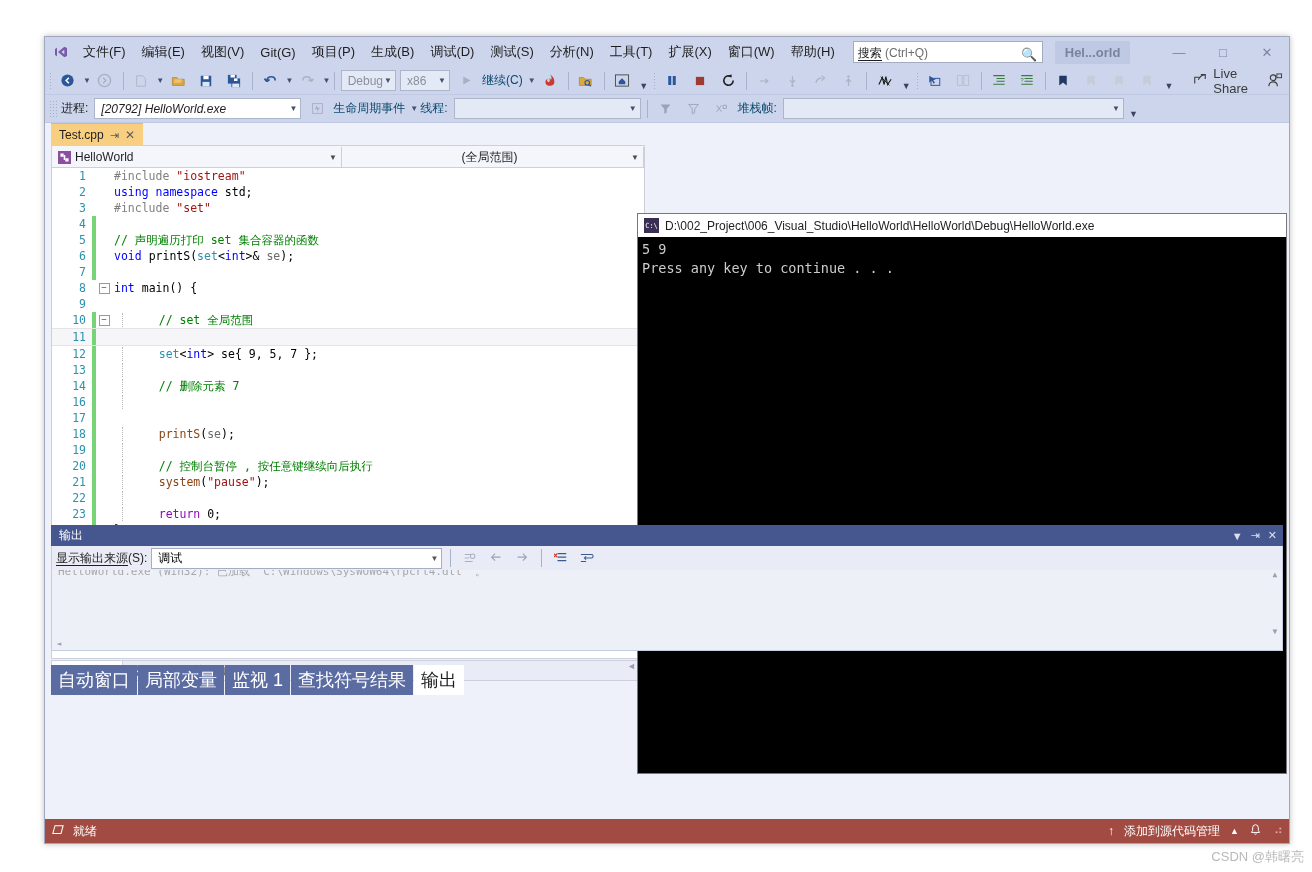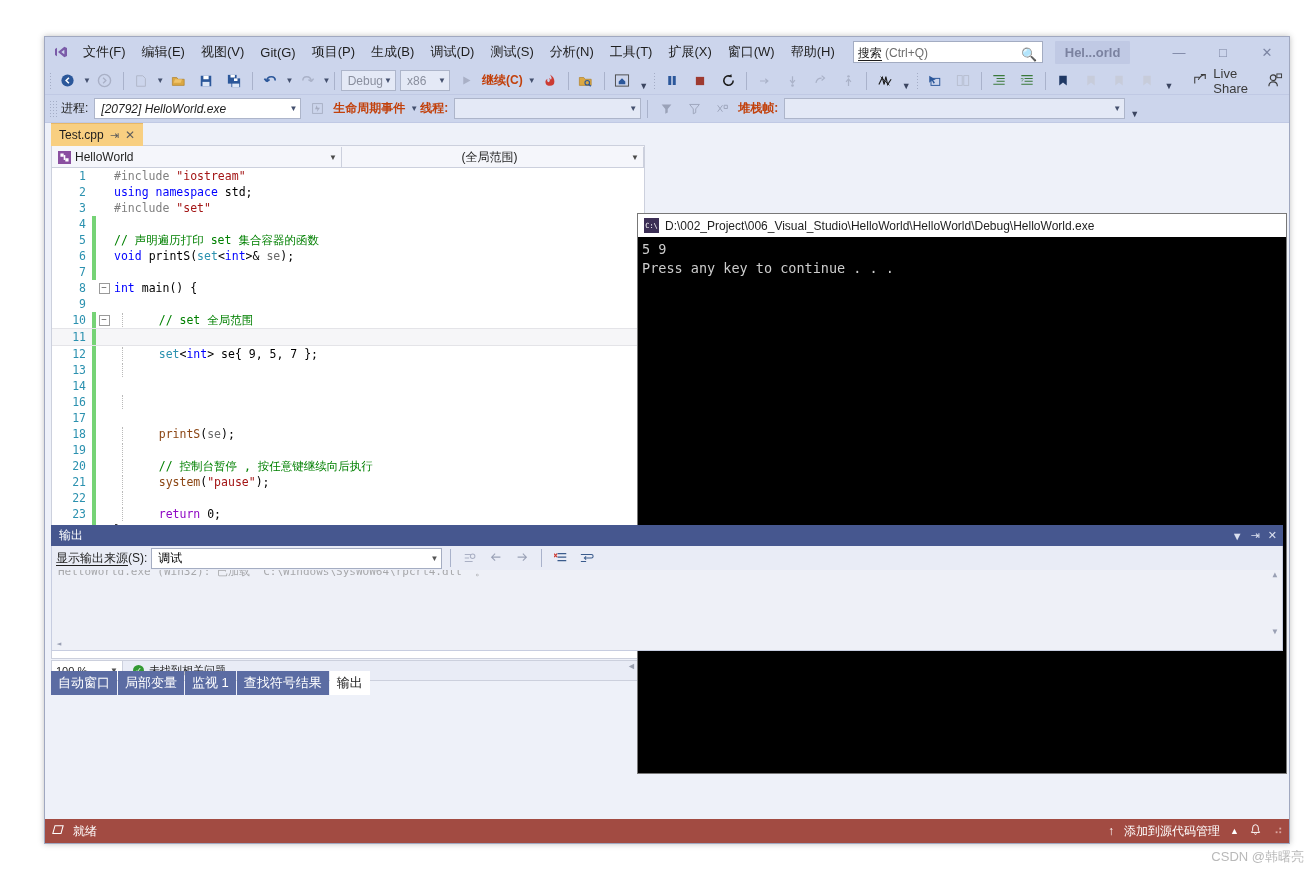--- a/index.html
+++ b/index.html
@@ -61,21 +61,21 @@
   .tb-btn.dis{color:#a9b0c6;}
   .tb-sep{width:1px;height:18px;background:#a9b2cb;margin:0 4px;}
   .tb-caret{font-size:8px;color:#44506e;margin-left:1px;}
   .tb-combo{
     height:19px;border:1px solid #adb5ca;background:#e4e9f6;color:#8a8f9e;
     display:flex;align-items:center;justify-content:space-between;
     padding:0 3px 0 6px;font-size:12px;margin:0 2px;
   }
   .tb-combo.active{background:#ffffff;color:#1e1e1e;font-style:italic;}
   .tb-label{font-size:12px;color:#1e1e1e;margin:0 4px 0 2px;white-space:nowrap;}
-  .tb-label.dis{color:#c2410c;font-weight:bold;}
+  .tb-label.dis{color:#0c4a6e;}
   .overflow{font-size:9px;color:#3b4560;margin:0 3px;align-self:flex-end;padding-bottom:3px;}
   #liveshare{display:flex;align-items:center;gap:5px;margin-left:16px;color:#3a3a3a;font-size:13px;}
   
   #main{position:relative;height:578px;background:#eef1f9;}
   
   #editor-pane{position:absolute;left:6px;top:0;width:594px;height:558px;}
   #tabstrip{height:22px;display:flex;}
   #tab-active{
     background:#f8cf81;height:22px;display:flex;align-items:center;gap:6px;
     padding:0 8px;font-size:12px;color:#1e1e1e;border-top:1px solid #e8b866;
@@ -162,21 +162,21 @@
     background:#eef0f7;border:1px solid #c7cde0;border-top:none;height:80px;position:relative;overflow:hidden;
     font-family:"DejaVu Sans Mono","Liberation Mono",monospace;font-size:11px;color:#6c6c6c;
   }
   #out-text{position:absolute;top:-6px;left:6px;white-space:pre;opacity:.55;}
   #out-hscroll{position:absolute;left:0;right:0;bottom:0;height:14px;background:#eef0f7;display:flex;align-items:center;}
   #out-hscroll .ar{width:14px;text-align:center;color:#9aa0b4;font-size:8px;}
   #out-vscroll{position:absolute;right:0;top:0;bottom:14px;width:14px;background:#eef0f7;
     display:flex;flex-direction:column;align-items:center;justify-content:space-between;color:#9aa0b4;font-size:8px;}
   
   #doc-tabs{position:absolute;left:6px;bottom:6px;height:20px;display:flex;align-items:flex-end;gap:1px;}
-  .dtab{background:#5b6ca3;color:#ffffff;font-size:13px;padding:3px 7px;}
+  .dtab{background:#5b6ca3;color:#ffffff;font-size:18px;padding:3px 7px;}
   .dtab.sel{background:#ffffff;color:#1e1e1e;}
   
   #statusbar{
     position:absolute;left:0;bottom:0;width:100%;height:24px;background:#a24b42;
     display:flex;align-items:center;color:#ffffff;font-size:12px;padding:0 6px;box-sizing:border-box;
   }
   #statusbar .left{display:flex;align-items:center;gap:8px;}
   #statusbar .right{margin-left:auto;display:flex;align-items:center;gap:10px;}
   .sb-ico{display:inline-block;}
   
@@ -517,21 +517,21 @@
               <div class="code-line"><span class="ln">4</span><span class="gut-change g"></span><span class="gut-fold"></span><span class="code-txt"></span></div>
               <div class="code-line"><span class="ln">5</span><span class="gut-change g"></span><span class="gut-fold"></span><span class="code-txt"><span class="c">// 声明遍历打印 set 集合容器的函数</span></span></div>
               <div class="code-line"><span class="ln">6</span><span class="gut-change g"></span><span class="gut-fold"></span><span class="code-txt"><span class="k">void</span> printS(<span class="t">set</span>&lt;<span class="k">int</span>&gt;&amp; <span class="dim">se</span>);</span></div>
               <div class="code-line"><span class="ln">7</span><span class="gut-change g"></span><span class="gut-fold"></span><span class="code-txt"></span></div>
               <div class="code-line"><span class="ln">8</span><span class="gut-change"></span><span class="gut-fold"><span class="fold-box">−</span></span><span class="code-txt"><span class="k">int</span> main() {</span></div>
               <div class="code-line"><span class="ln">9</span><span class="gut-change"></span><span class="gut-fold"><span class="vline"></span></span><span class="code-txt"></span></div>
               <div class="code-line"><span class="ln">10</span><span class="gut-change g"></span><span class="gut-fold"><span class="fold-box">−</span></span><span class="code-txt"><span style="border-left:1px dotted #b9b9b9;margin-left:8px;padding-left:8px"></span>    <span class="c">// set 全局范围</span></span></div>
               <div class="code-line cur-line"><span class="ln">11</span><span class="gut-change g"></span><span class="gut-fold"><span class="vline"></span></span></div>
               <div class="code-line"><span class="ln">12</span><span class="gut-change g"></span><span class="gut-fold"><span class="vline"></span></span><span class="code-txt"><span style="border-left:1px dotted #b9b9b9;margin-left:8px;padding-left:8px"></span>    <span class="t">set</span>&lt;<span class="k">int</span>&gt; se{ 9, 5, 7 };</span></div>
               <div class="code-line"><span class="ln">13</span><span class="gut-change g"></span><span class="gut-fold"><span class="vline"></span></span><span class="code-txt"><span style="border-left:1px dotted #b9b9b9;margin-left:8px;padding-left:8px"></span></span></div>
-              <div class="code-line"><span class="ln">14</span><span class="gut-change g"></span><span class="gut-fold"><span class="vline"></span></span></div>
+              <div class="code-line"><span class="ln">14</span><span class="gut-change g"></span><span class="gut-fold"><span class="vline"></span></span><span class="code-txt"><span style="border-left:1px dotted #b9b9b9;margin-left:8px;padding-left:8px"></span>    <span class="c">// 删除元素 7</span></span></div>
               <div class="code-line"><span class="ln">16</span><span class="gut-change g"></span><span class="gut-fold"><span class="vline"></span></span><span class="code-txt"><span style="border-left:1px dotted #b9b9b9;margin-left:8px;padding-left:8px"></span></span></div>
               <div class="code-line"><span class="ln">17</span><span class="gut-change g"></span><span class="gut-fold"><span class="vline"></span></span></div>
               <div class="code-line"><span class="ln">18</span><span class="gut-change g"></span><span class="gut-fold"><span class="vline"></span></span><span class="code-txt"><span style="border-left:1px dotted #b9b9b9;margin-left:8px;padding-left:8px"></span>    <span class="m">printS</span>(<span class="dim">se</span>);</span></div>
               <div class="code-line"><span class="ln">19</span><span class="gut-change g"></span><span class="gut-fold"><span class="vline"></span></span><span class="code-txt"><span style="border-left:1px dotted #b9b9b9;margin-left:8px;padding-left:8px"></span></span></div>
               <div class="code-line"><span class="ln">20</span><span class="gut-change g"></span><span class="gut-fold"><span class="vline"></span></span><span class="code-txt"><span style="border-left:1px dotted #b9b9b9;margin-left:8px;padding-left:8px"></span>    <span class="c">// 控制台暂停 , 按任意键继续向后执行</span></span></div>
               <div class="code-line"><span class="ln">21</span><span class="gut-change g"></span><span class="gut-fold"><span class="vline"></span></span><span class="code-txt"><span style="border-left:1px dotted #b9b9b9;margin-left:8px;padding-left:8px"></span>    <span class="m">system</span>(<span class="s">"pause"</span>);</span></div>
               <div class="code-line"><span class="ln">22</span><span class="gut-change g"></span><span class="gut-fold"><span class="vline"></span></span><span class="code-txt"><span style="border-left:1px dotted #b9b9b9;margin-left:8px;padding-left:8px"></span></span></div>
               <div class="code-line"><span class="ln">23</span><span class="gut-change g"></span><span class="gut-fold"><span class="vline"></span></span><span class="code-txt"><span style="border-left:1px dotted #b9b9b9;margin-left:8px;padding-left:8px"></span>    <span class="kc">return</span> 0;</span></div>
               <div class="code-line"><span class="ln">24</span><span class="gut-change g"></span><span class="gut-fold"><span class="vline" style="bottom:50%"></span><span style="position:absolute;left:50%;top:50%;width:4px;border-top:1px solid #b5b5b5"></span></span><span class="code-txt">};</span></div>
               <div class="code-line"><span class="ln">25</span><span class="gut-change g"></span><span class="gut-fold"></span><span class="code-txt"></span></div>

